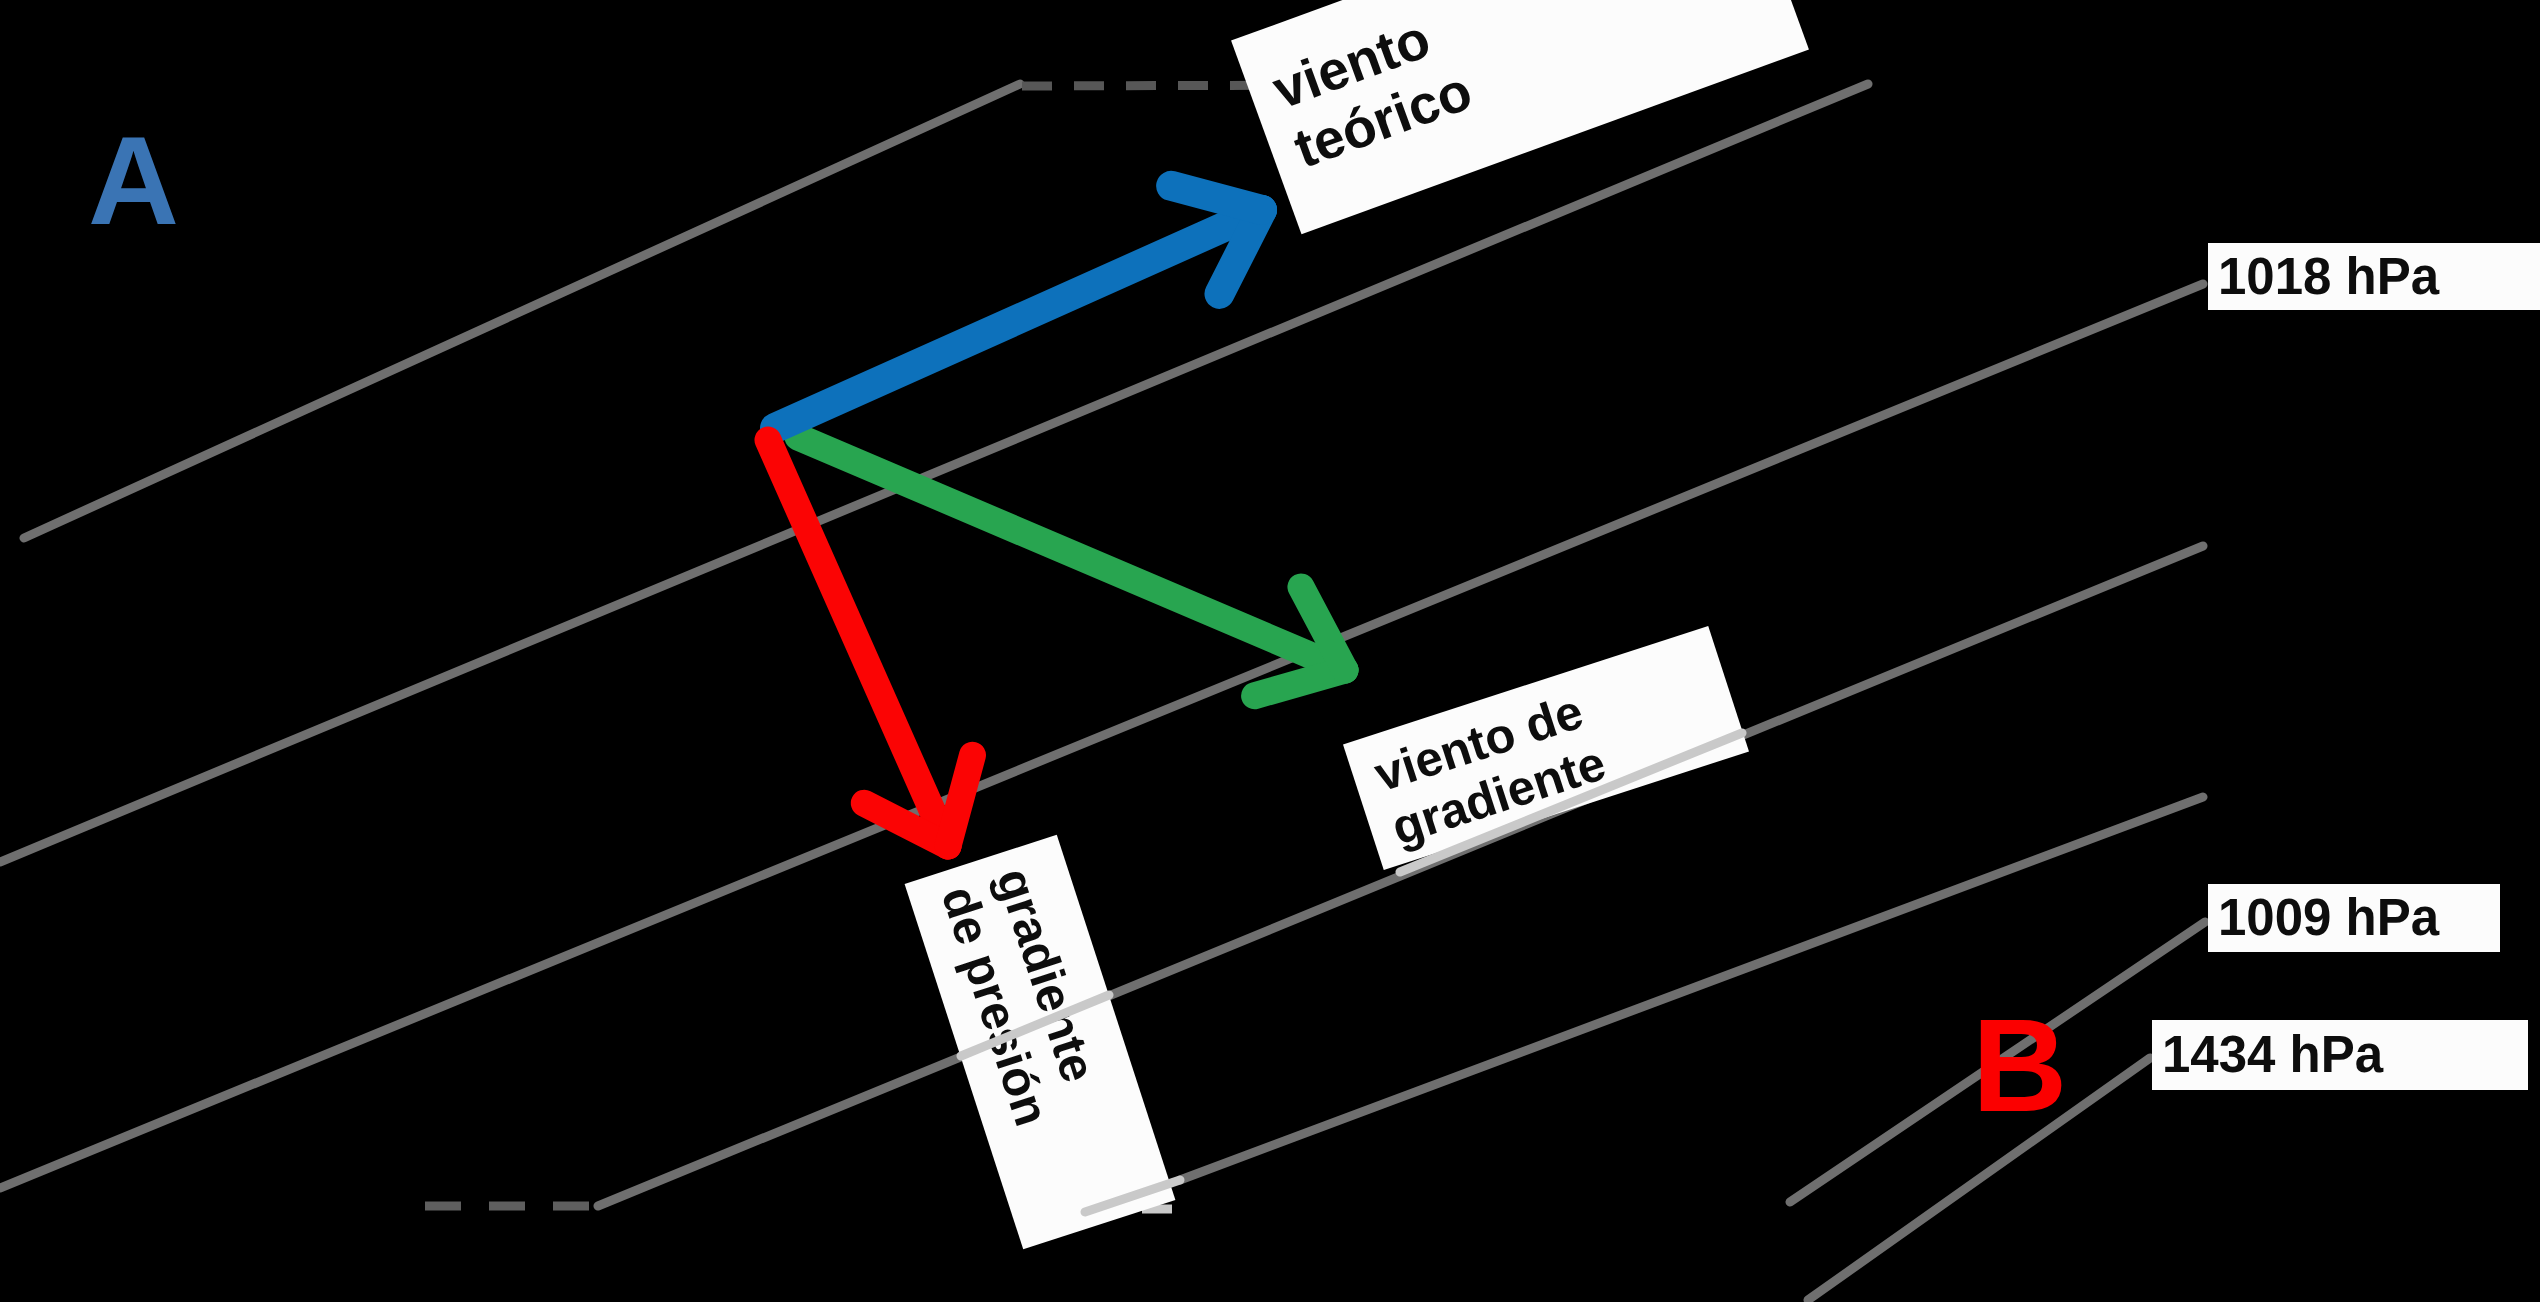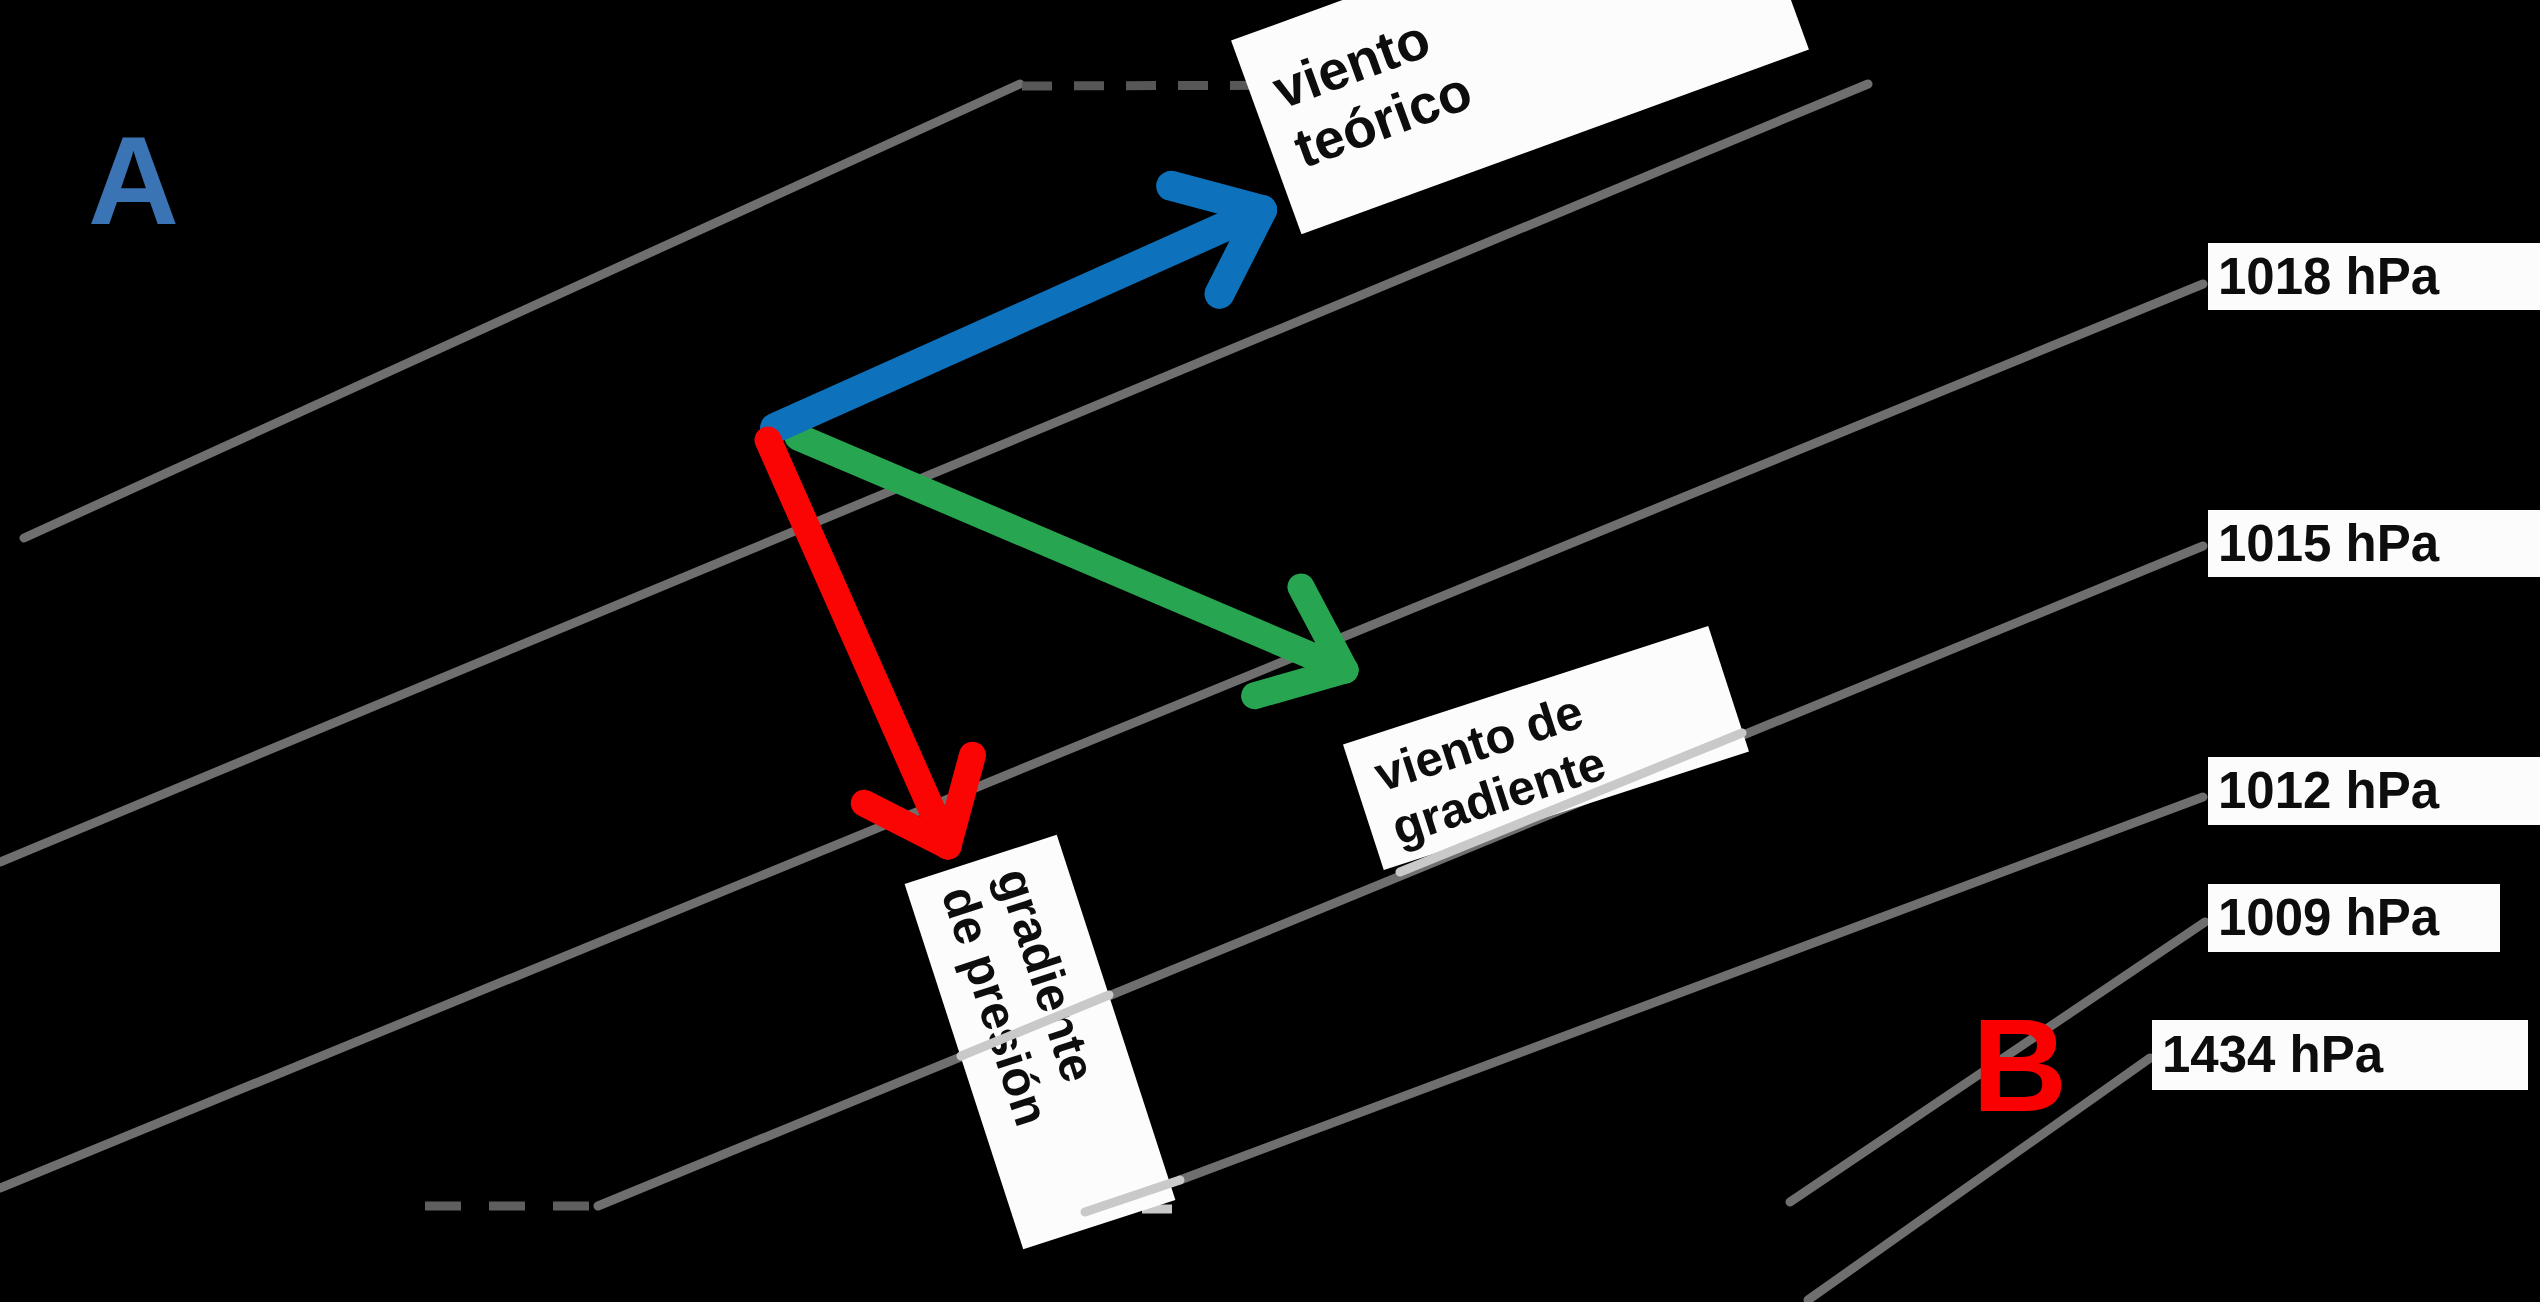--- a/index.html
+++ b/index.html
@@ -70,22 +70,20 @@
     <span class="ln">viento de</span>
     <span class="ln">gradiente</span>
   </div>
 
   <div class="wlabel" id="lbl-gdp">
     <span class="ln">gradiente</span>
     <span class="ln">de presión</span>
   </div>
 
   <div class="plabel" id="p1018">1018 hPa</div>
-  <div class="plabel" id="p1015">1015 hPa</div>
-  <div class="plabel" id="p1012">1012 hPa</div>
   <div class="plabel" id="p1009">1009 hPa</div>
   <div class="plabel" id="p1006">1434 hPa</div>
 
   <svg id="over" class="layer" viewBox="0 0 2540 1302">
       <line x1="961" y1="1056" x2="1109" y2="995" stroke="#c9c9c9" stroke-width="9" stroke-linecap="round"></line>
       <line x1="1085" y1="1212" x2="1180" y2="1180" stroke="#c9c9c9" stroke-width="9" stroke-linecap="round"></line>
       <line x1="1400" y1="872" x2="1742" y2="733" stroke="#c9c9c9" stroke-width="9" stroke-linecap="round"></line>
       <g>
         <line x1="768" y1="440" x2="948" y2="846" stroke="#fb0404" stroke-width="27" stroke-linecap="round"></line>
         <line x1="948" y1="846" x2="864.3124549692916" y2="803.1935191036083" stroke="#fb0404" stroke-width="27" stroke-linecap="round"></line>

